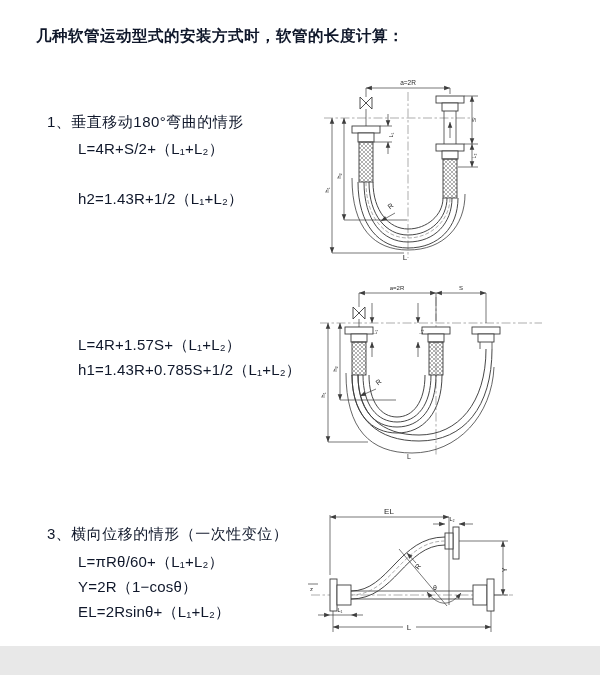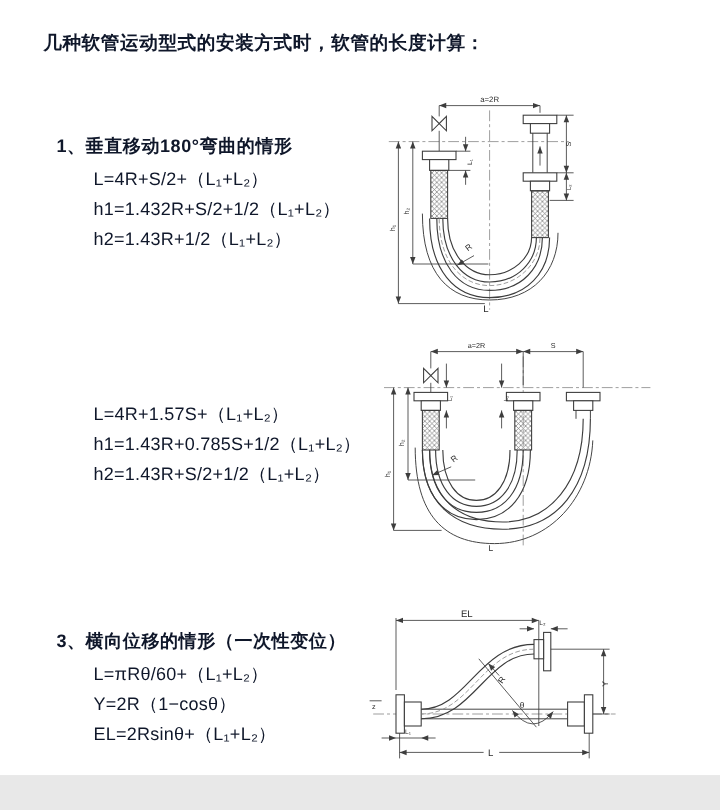--- a/index.html
+++ b/index.html
@@ -2,21 +2,21 @@
 <html><head>
 <meta charset="utf-8">
 <style>
   html,body{margin:0;padding:0;background:#e8e8e8;}
   .page{
     position:relative;width:600px;height:646px;background:#ffffff;
     font-family:"Liberation Sans","DejaVu Sans",sans-serif;color:#0f172a;
     overflow:hidden;margin:0 auto;
   }
   .title{position:absolute;left:36px;top:26px;font-size:15.5px;font-weight:bold;letter-spacing:.5px;}
-  .heading{position:absolute;left:47px;font-size:15px;font-weight:bold;letter-spacing:.5px;}
+  .heading{position:absolute;left:47px;font-size:15px;font-weight:normal;letter-spacing:.5px;}
   .formula{position:absolute;left:78px;font-size:15px;font-weight:500;letter-spacing:.2px;}
   svg.diagram{position:absolute;}
   svg text{fill:#2b2b2b;font-family:"Liberation Sans","DejaVu Sans",sans-serif;}
   .dl{stroke:#3d3d3d;stroke-width:.7;fill:none;}
   .hl{stroke:#3d3d3d;stroke-width:.95;fill:none;}
   .pl{stroke:#3d3d3d;stroke-width:.8;fill:none;}
   .cl{stroke:#8b8b8b;stroke-width:.7;fill:none;stroke-dasharray:9 2.5 2.5 2.5;}
   .cl2{stroke:#8b8b8b;stroke-width:.7;fill:none;stroke-dasharray:4 2;}
   .fr{fill:#ffffff;stroke:#3d3d3d;stroke-width:.9;}
   .br{fill:url(#ht1);stroke:#3d3d3d;stroke-width:.9;}
@@ -24,26 +24,24 @@
 </style>
 </head>
 <body>
 
 <div class="page">
 
   <div class="title">几种软管运动型式的安装方式时，软管的长度计算：</div>
 
   <div class="heading" style="top:113px">1、垂直移动180°弯曲的情形</div>
   <div class="formula" style="top:140px">L=4R+S/2+（L₁+L₂）</div>
-  <div class="formula" style="top:165px">h1=1.432R+S/2+1/2（L₁+L₂）</div>
   <div class="formula" style="top:190px">h2=1.43R+1/2（L₁+L₂）</div>
 
   <div class="formula" style="top:336px">L=4R+1.57S+（L₁+L₂）</div>
   <div class="formula" style="top:361px">h1=1.43R+0.785S+1/2（L₁+L₂）</div>
-  <div class="formula" style="top:386px">h2=1.43R+S/2+1/2（L₁+L₂）</div>
 
   <div class="heading" style="top:525px">3、横向位移的情形（一次性变位）</div>
   <div class="formula" style="top:553px">L=πRθ/60+（L₁+L₂）</div>
   <div class="formula" style="top:578px">Y=2R（1−cosθ）</div>
   <div class="formula" style="top:603px">EL=2Rsinθ+（L₁+L₂）</div>
 
   <svg class="diagram" style="left:308px;top:72px" width="290" height="190" viewBox="0 0 290 190">
     <defs>
       <marker id="ar1" viewBox="0 0 10 10" refX="9.5" refY="5" markerWidth="6.5" markerHeight="6.5" markerUnits="userSpaceOnUse" orient="auto-start-reverse">
         <path d="M0.5,1.5 L9.5,5 L0.5,8.5 Z" fill="#3d3d3d"></path>

